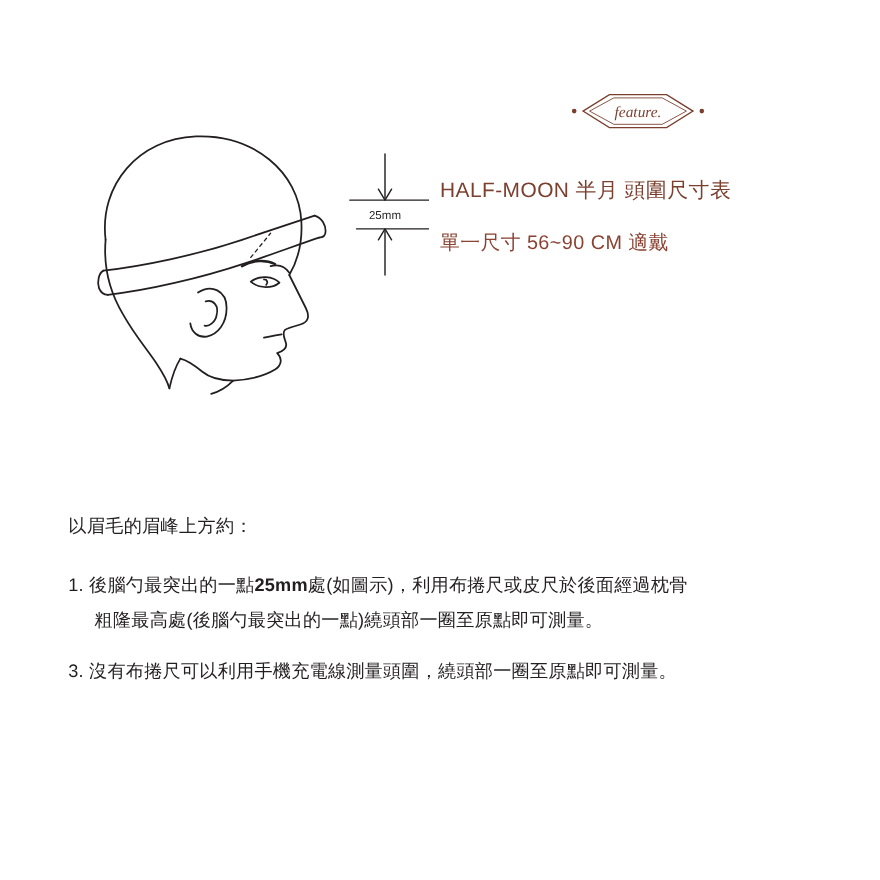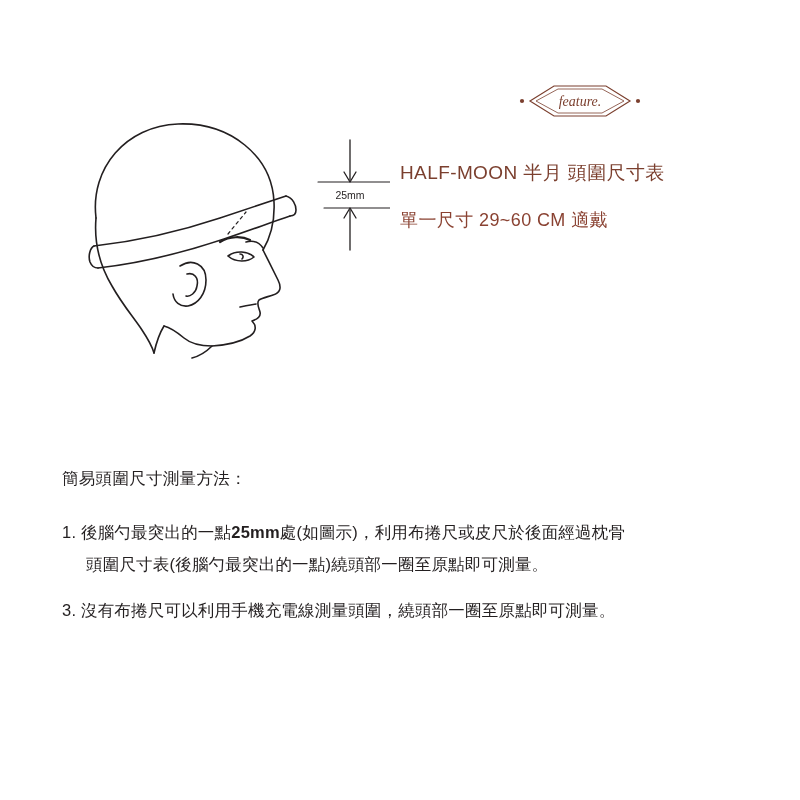--- a/index.html
+++ b/index.html
@@ -171,30 +171,30 @@
         <path d="M24 21 L48 6 L100 6 L124 21 L100 36 L48 36 Z"></path>
         <path d="M30 21 L52 9 L96 9 L118 21 L96 33 L52 33 Z" stroke-width="0.8"></path>
         <circle cx="16" cy="21" r="2.1" fill="#7b3f2e" stroke="none"></circle>
         <circle cx="132" cy="21" r="2.1" fill="#7b3f2e" stroke="none"></circle>
       </g>
       <text x="74" y="26" text-anchor="middle" font-family="Liberation Serif, serif" font-style="italic" font-size="14" fill="#7b3f2e">feature.</text>
     </svg>
   </div>
 
   <div class="title-line">HALF-MOON 半月 頭圍尺寸表</div>
-  <div class="size-line">單一尺寸 29~60 CM 適戴</div>
+  <div class="size-line">單一尺寸 56~90 CM 適戴</div>
 </div>
 
 <div class="instructions">
-  <div class="instr-heading">簡易頭圍尺寸測量方法：</div>
+  <div class="instr-heading">以眉毛的眉峰上方約：</div>
 
   <div class="instr-item">
     <span class="num">1.</span>
     <span>後腦勺最突出的一點</span><span class="bold-mm">25mm</span><span>處(如圖示)，利用布捲尺或皮尺於後面經過枕骨</span>
-    <span class="cont">頭圍尺寸表(後腦勺最突出的一點)繞頭部一圈至原點即可測量。</span>
+    <span class="cont">粗隆最高處(後腦勺最突出的一點)繞頭部一圈至原點即可測量。</span>
   </div>
 
 
   <div class="instr-item">
     <span class="num">3.</span>
     <span>沒有布捲尺可以利用手機充電線測量頭圍，繞頭部一圈至原點即可測量。</span>
   </div>
 </div>
 
 </body></html>

